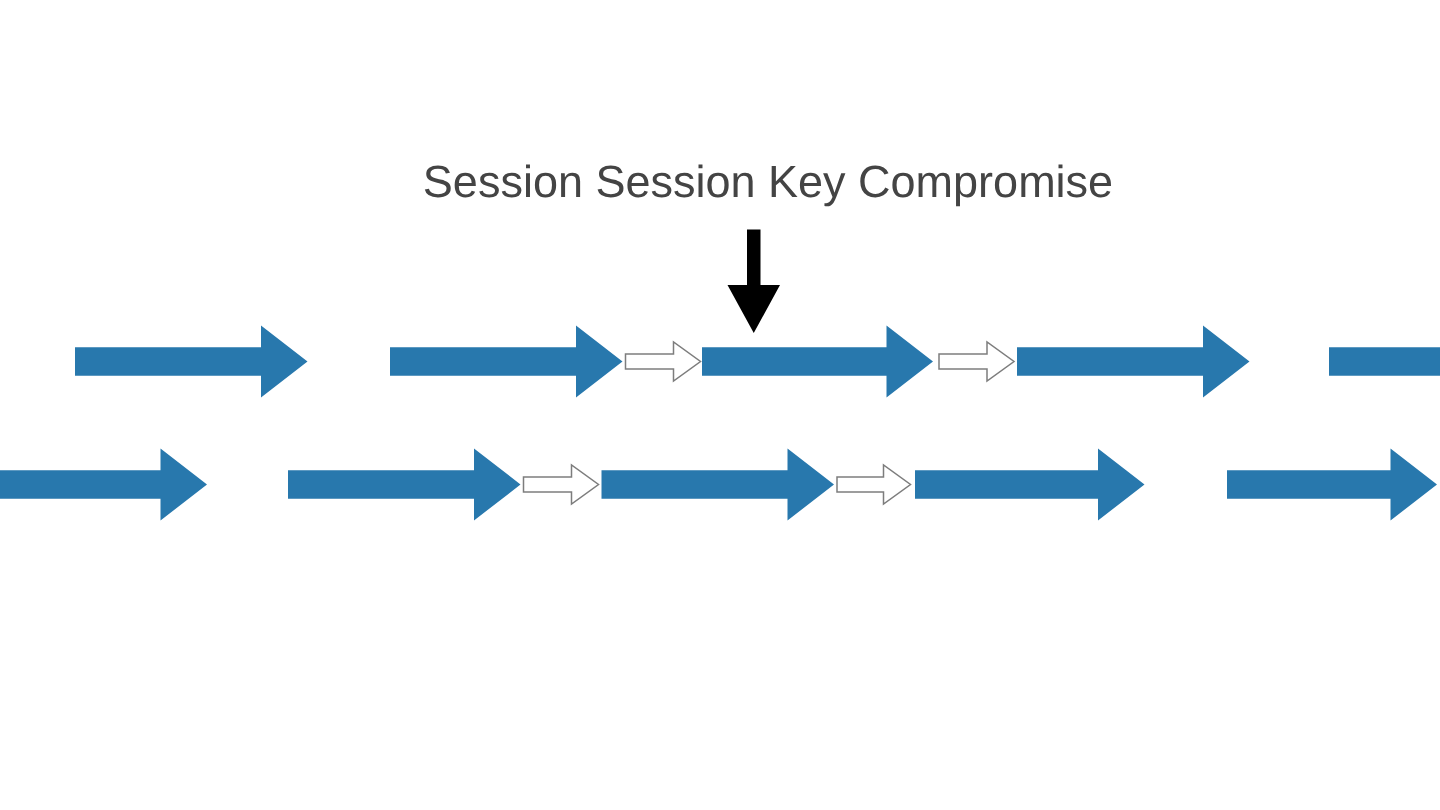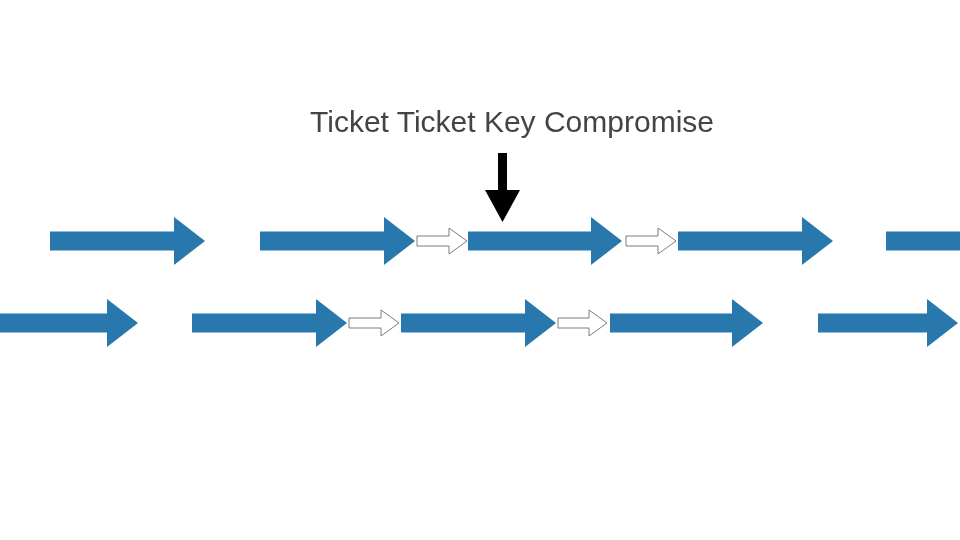--- a/index.html
+++ b/index.html
@@ -46,14 +46,14 @@
       <polygon points="886,231.5 961,231.5 961,250.5 886,250.5" fill="#2878ad"></polygon>
       <polygon points="-6,313.5 107,313.5 107,299 138,323 107,347 107,332.5 -6,332.5" fill="#2878ad"></polygon>
       <polygon points="192,313.5 316,313.5 316,299 347,323 316,347 316,332.5 192,332.5" fill="#2878ad"></polygon>
       <polygon points="349,318 381,318 381,310 399,323 381,336 381,328 349,328" fill="#ffffff" stroke="#7d7d7d" stroke-width="1"></polygon>
       <polygon points="401,313.5 525,313.5 525,299 556,323 525,347 525,332.5 401,332.5" fill="#2878ad"></polygon>
       <polygon points="558,318 589,318 589,310 607,323 589,336 589,328 558,328" fill="#ffffff" stroke="#7d7d7d" stroke-width="1"></polygon>
       <polygon points="610,313.5 732,313.5 732,299 763,323 732,347 732,332.5 610,332.5" fill="#2878ad"></polygon>
       <polygon points="818,313.5 927,313.5 927,299 958,323 927,347 927,332.5 818,332.5" fill="#2878ad"></polygon>
       <polygon points="498,153 507,153 507,190 520,190 502.5,222 485,190 498,190" fill="#000000"></polygon>
     </svg>
-  <div class="slide-title">Ticket Ticket Key Compromise</div>
+  <div class="slide-title">Session Session Key Compromise</div>
 </div>
 
 </body></html>

